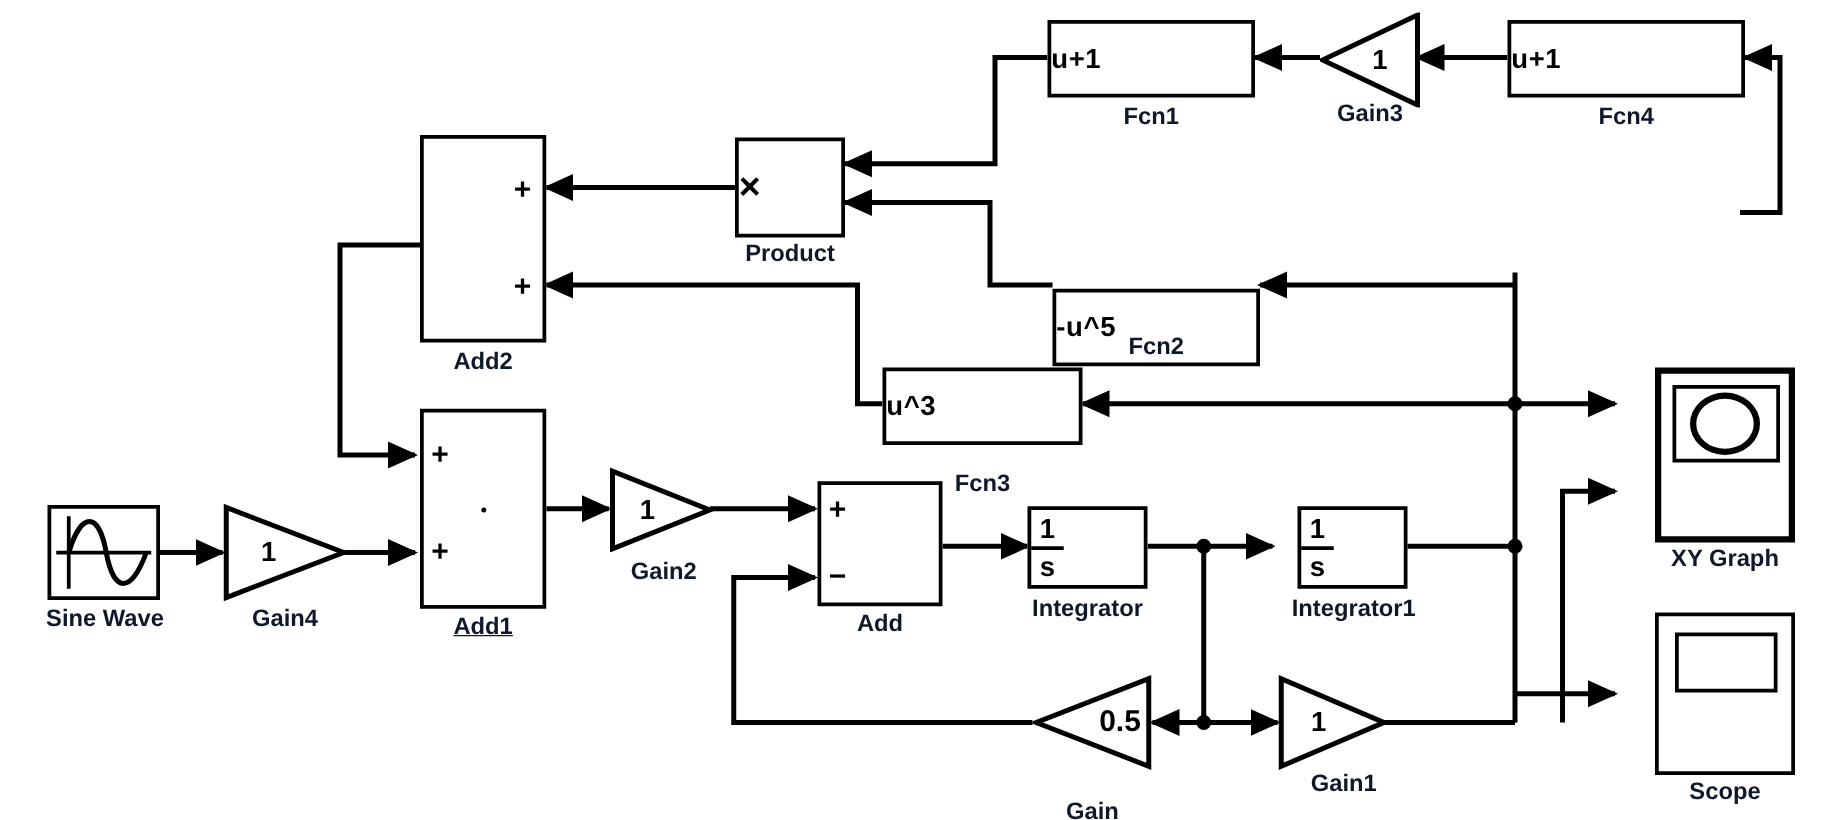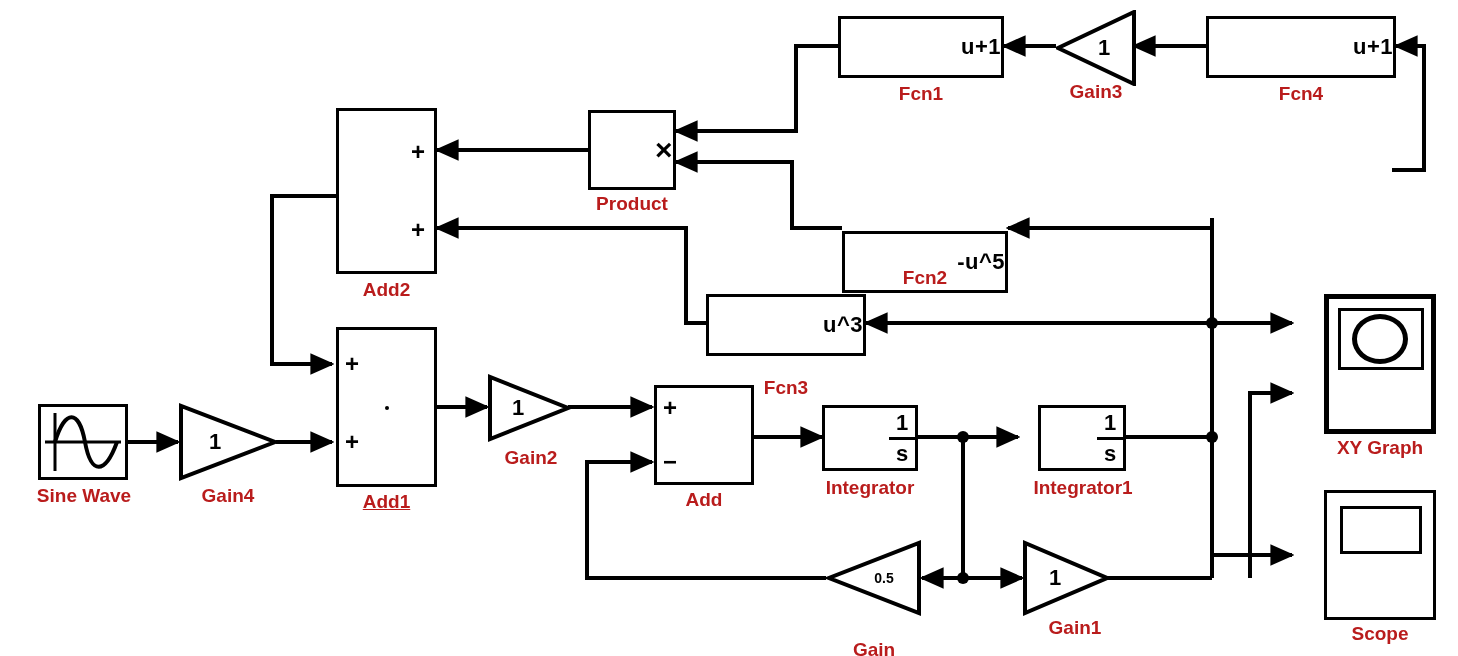--- a/index.html
+++ b/index.html
@@ -26,37 +26,37 @@
     height: 656px;
     pointer-events: none;
   }
   .blk {
     position: absolute;
     box-sizing: border-box;
     background: #ffffff;
     border: 3px solid #000000;
     display: flex;
     align-items: center;
-    justify-content: flex-end;
+    justify-content: flex-start;
     color: #000;
     font-weight: bold;
     z-index: 2;
   }
   .blk .txt {
     font-size: 22px;
     font-weight: bold;
     letter-spacing: 0.5px;
     line-height: 1;
     color: #000;
   }
   .lbl {
     position: absolute;
     font-size: 19px;
     font-weight: bold;
-    color: #b91c1c;
+    color: #0f172a;
     white-space: nowrap;
     text-align: center;
     z-index: 3;
     line-height: 1.05;
   }
   .sign {
     position: absolute;
     font-size: 24px;
     font-weight: bold;
     color: #000;
@@ -275,24 +275,24 @@
       <span class="bar"></span>
       <span class="den">s</span>
     </span>
   </div>
   <div class="lbl" style="left:1010px; top:478px; width:146px;">Integrator1</div>
 
   <div class="tri" style="left:826px; top:540px; width:96px; height:76px;">
     <svg width="96" height="76" viewBox="0 0 96 76" xmlns="http://www.w3.org/2000/svg">
       <polygon points="93,3 93,73 3,38" fill="#fff" stroke="#000" stroke-width="4"></polygon>
     </svg>
-    <span style="position:absolute; left:0; top:0; width:96px; height:76px;
+    <span style="position:absolute; left:12px; top:0; width:96px; height:76px;
                  display:flex; align-items:center; justify-content:center;
                  padding-left:20px; box-sizing:border-box;
-                 font-size:14px; font-weight:bold;">0.5</span>
+                 font-size:24px; font-weight:bold;">0.5</span>
   </div>
   <div class="lbl" style="left:822px; top:640px; width:104px;">Gain</div>
 
   <div class="tri" style="left:1022px; top:540px; width:88px; height:76px;">
     <svg width="88" height="76" viewBox="0 0 88 76" xmlns="http://www.w3.org/2000/svg">
       <polygon points="3,3 3,73 85,38" fill="#fff" stroke="#000" stroke-width="4"></polygon>
     </svg>
     <span style="position:absolute; left:0; top:0; width:88px; height:76px;
                  display:flex; align-items:center; justify-content:center;
                  padding-right:22px; box-sizing:border-box;

